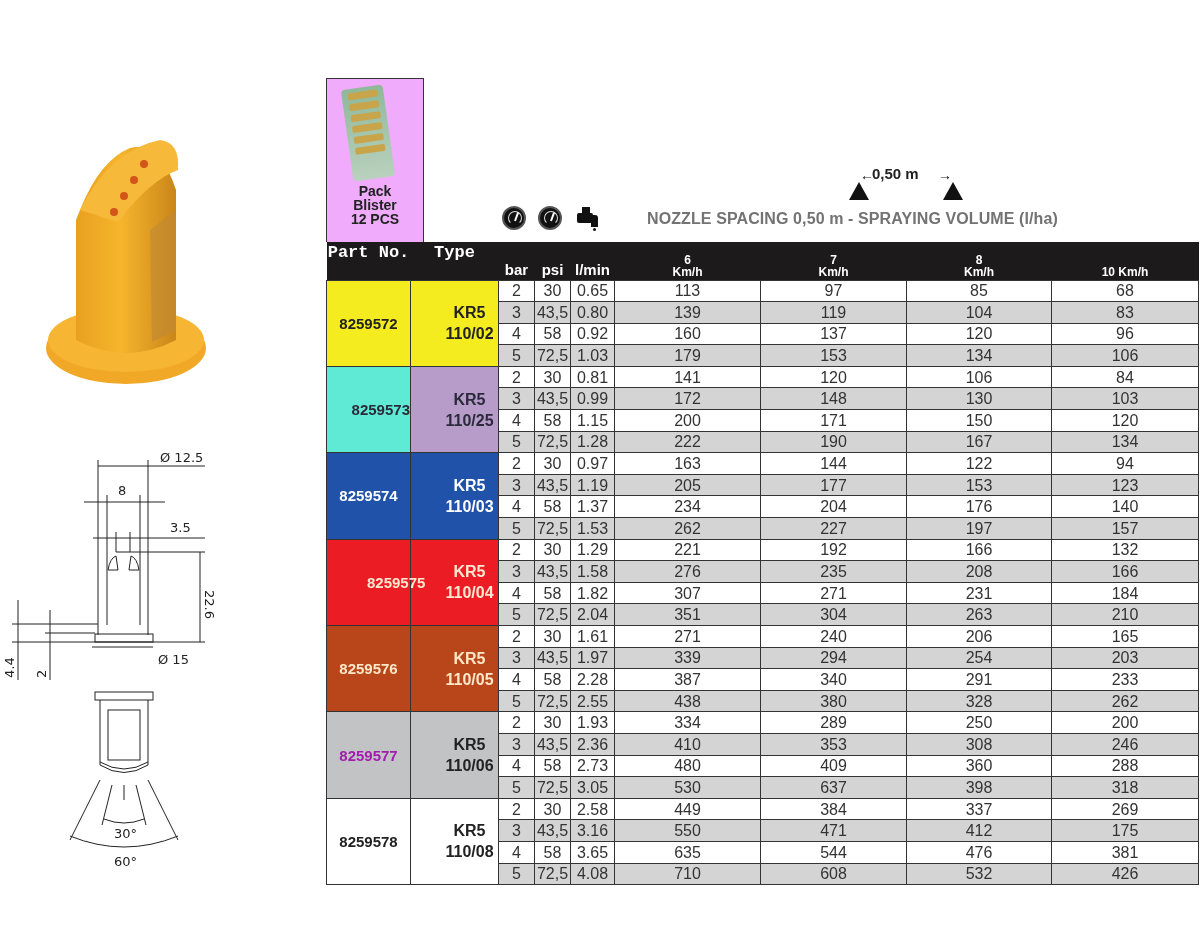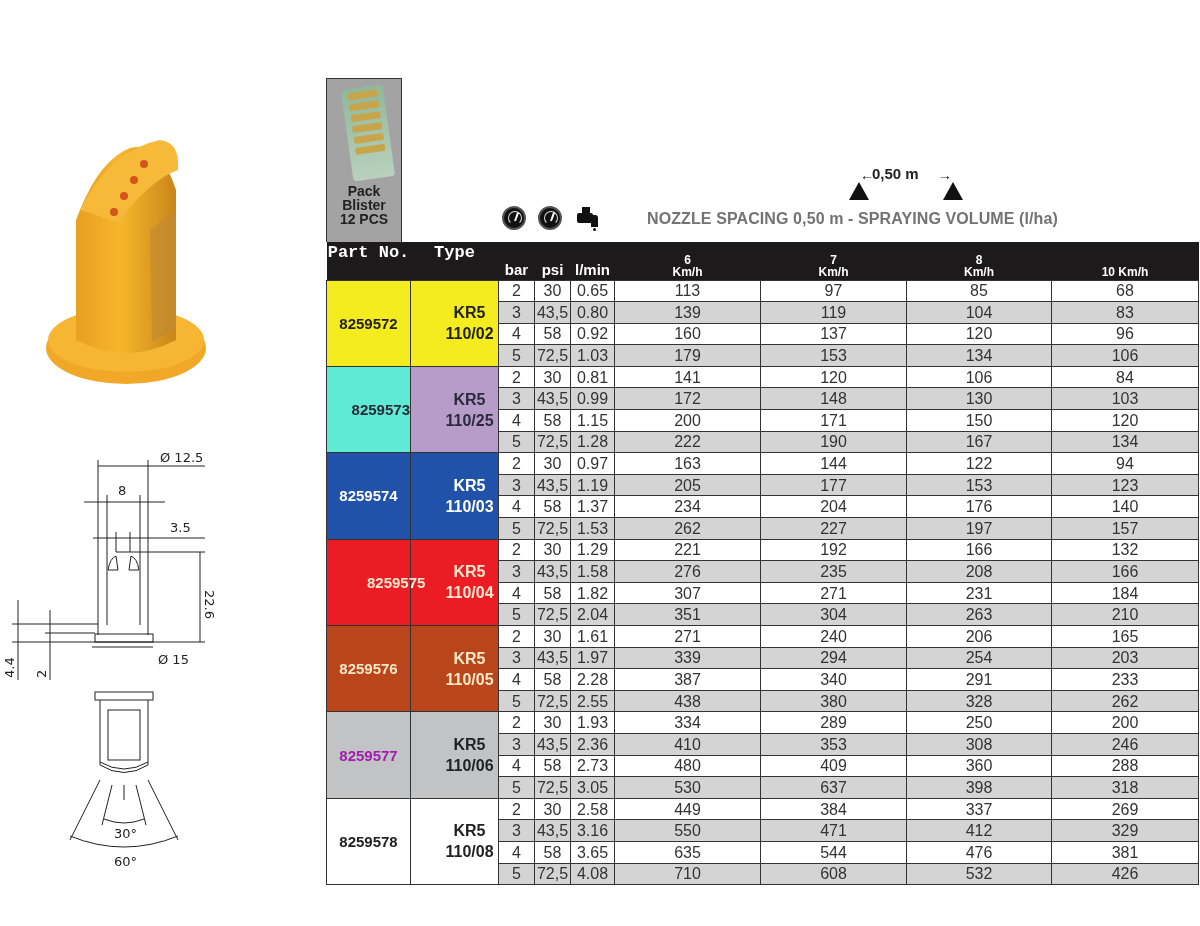--- a/index.html
+++ b/index.html
@@ -7,22 +7,22 @@
   body { position: relative; font-family: "Liberation Sans", sans-serif; color: #222; }
 
   
   .nozzle { position: absolute; left: 40px; top: 130px; width: 180px; height: 260px; }
 
   
   .drawing { position: absolute; }
   .dim-label { font-family: "DejaVu Sans", sans-serif; font-size: 13px; fill: #222; }
 
   
-  .blister { position: absolute; left: 326px; top: 78px; width: 76px; height: 164px;
-             border: 1px solid #333; border-bottom: none; background:#a3a3a3; }
+  .blister { position: absolute; left: 326px; top: 78px; width: 98px; height: 164px;
+             border: 1px solid #333; border-bottom: none; background:#f0abfc; }
   .blister-pack { position: absolute; left: 20px; top: 8px; width: 42px; height: 92px;
                   background: linear-gradient(#8fb89a, #b9d1bd); border-radius: 4px;
                   transform: rotate(-8deg); }
   .blister-pack .row { height: 7px; margin: 4px 6px; background: #c8a44a; border-radius: 2px; }
   .blister-label { position: absolute; left: 0; right: 0; top: 105px; text-align: center;
                    font-weight: bold; font-size: 14px; line-height: 14px; color: #222; }
 
   
   .icons { position: absolute; left: 502px; top: 204px; height: 28px; display: flex; gap: 12px; align-items: center; }
   .gauge { width: 24px; height: 24px; border-radius: 50%; background: #111; border: 2px solid #555; position: relative; }
@@ -461,21 +461,21 @@
         <td class="v">337</td>
         <td class="v">269</td>
       </tr>
       <tr class="even">
         <td class="v">3</td>
         <td class="v">43,5</td>
         <td class="v">3.16</td>
         <td class="v">550</td>
         <td class="v">471</td>
         <td class="v">412</td>
-        <td class="v">329</td>
+        <td class="v">175</td>
       </tr>
       <tr class="odd">
         <td class="v">4</td>
         <td class="v">58</td>
         <td class="v">3.65</td>
         <td class="v">635</td>
         <td class="v">544</td>
         <td class="v">476</td>
         <td class="v">381</td>
       </tr>

